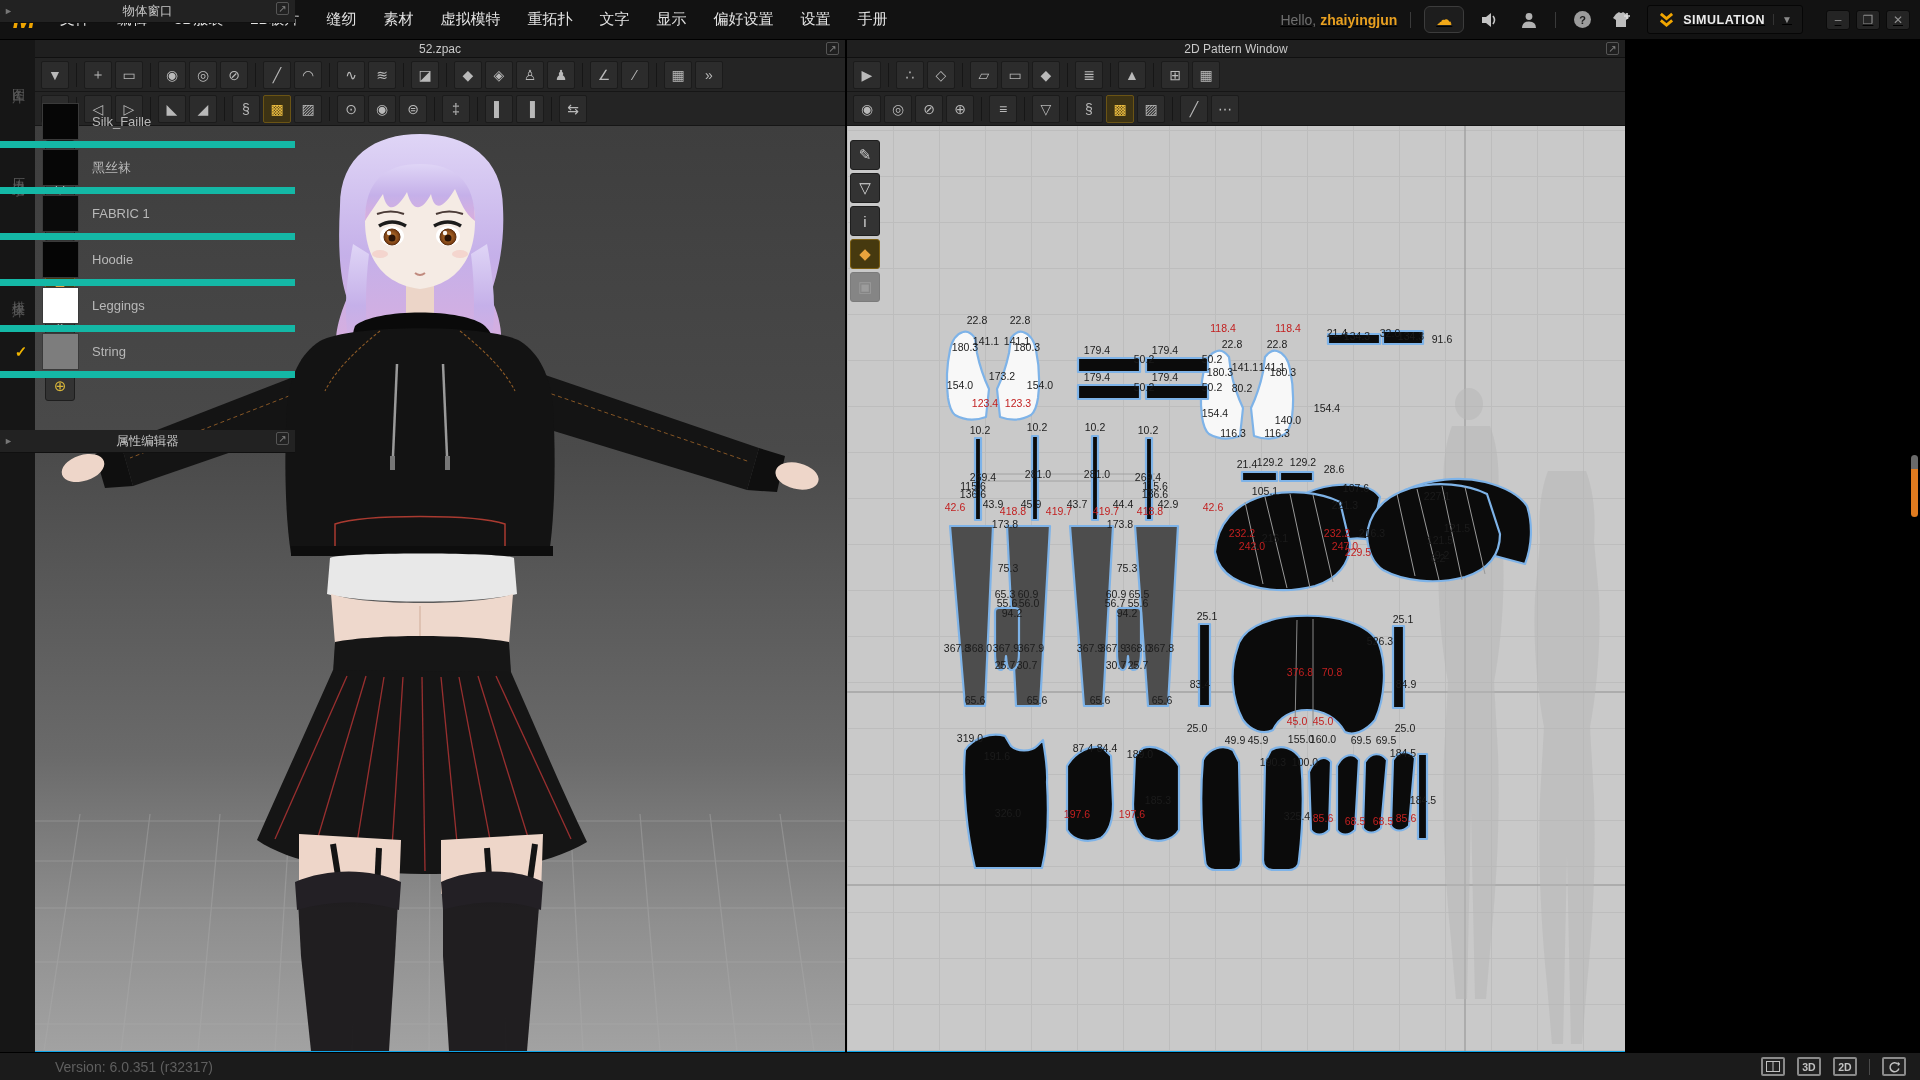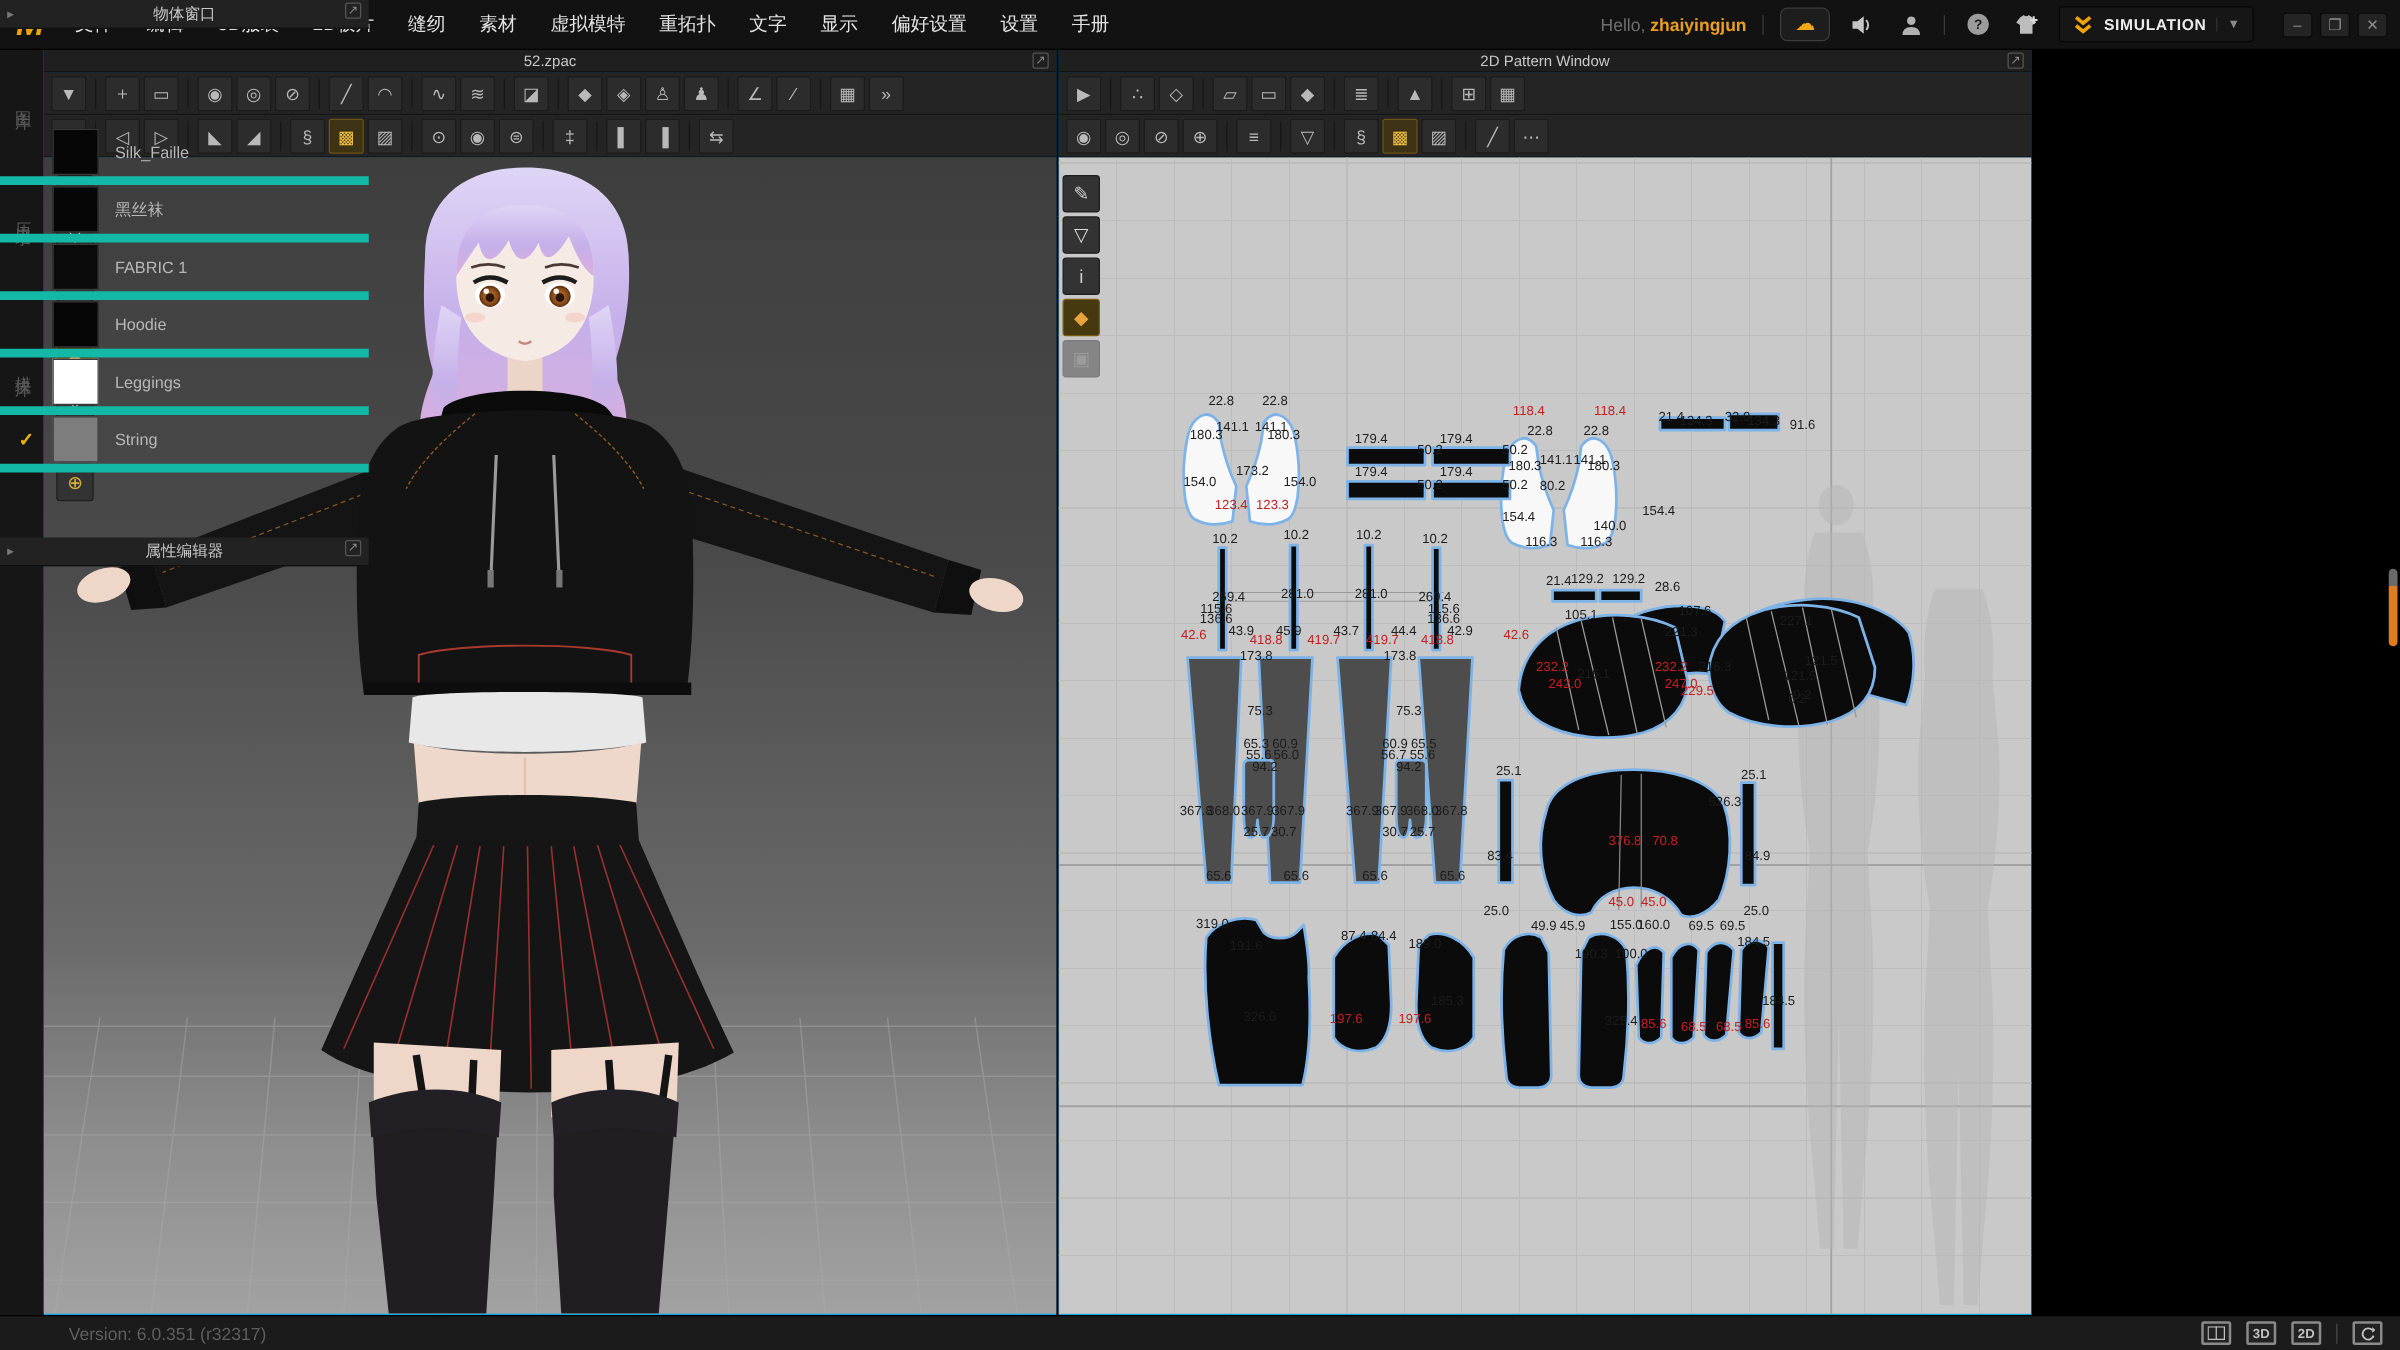--- a/index.html
+++ b/index.html
@@ -7,21 +7,21 @@
     font-family:"Liberation Sans", sans-serif; }
   #app { position:relative; width:1920px; height:1080px; background:#000; }
 
   
   #topbar { position:absolute; left:0; top:0; width:1920px; height:40px;
     background:#121212; display:flex; align-items:center; border-bottom:1px solid #000; }
   .logo { width:46px; text-align:center; font-size:27px; font-weight:bold;
     color:#f0a500; font-style:italic; letter-spacing:-2px; }
   #menus { display:flex; gap:27px; margin-left:14px;align-items:flex-end; }
   .menu-item { color:#e3e3e3; font-size:15px; cursor:default; white-space:nowrap; }
-  .tb-right { margin-left:auto; display:flex; align-items:center; gap:13px; padding-right:10px; }
+  .tb-right { margin-left:auto; display:flex; align-items:center; gap:13px; padding-right:10px;text-decoration:underline; }
   .hello { font-size:14px; color:#6f6f6f; }
   .hello b { color:#e8a020; font-weight:bold; margin-left:4px; }
   .vsep { width:1px; height:16px; background:#3a3a3a; }
   .cloudbtn { background:#1d1d1d; border:1px solid #3c3c3c; border-radius:6px;
     width:40px; height:27px; color:#f0a818; font-size:16px; line-height:1; }
   .iconbtn { width:26px; height:26px; display:flex; align-items:center; justify-content:center; }
   .simbtn { display:flex; align-items:center; gap:8px; background:#161616;
     border:1px solid #060606; border-radius:3px; padding:5px 10px; }
   .simbtn .simlbl { color:#ececec; font-weight:bold; font-size:12.5px; letter-spacing:.5px; }
   .simbtn .simdd { color:#8a8a8a; font-size:10px; border-left:1px solid #333; padding-left:8px; }

